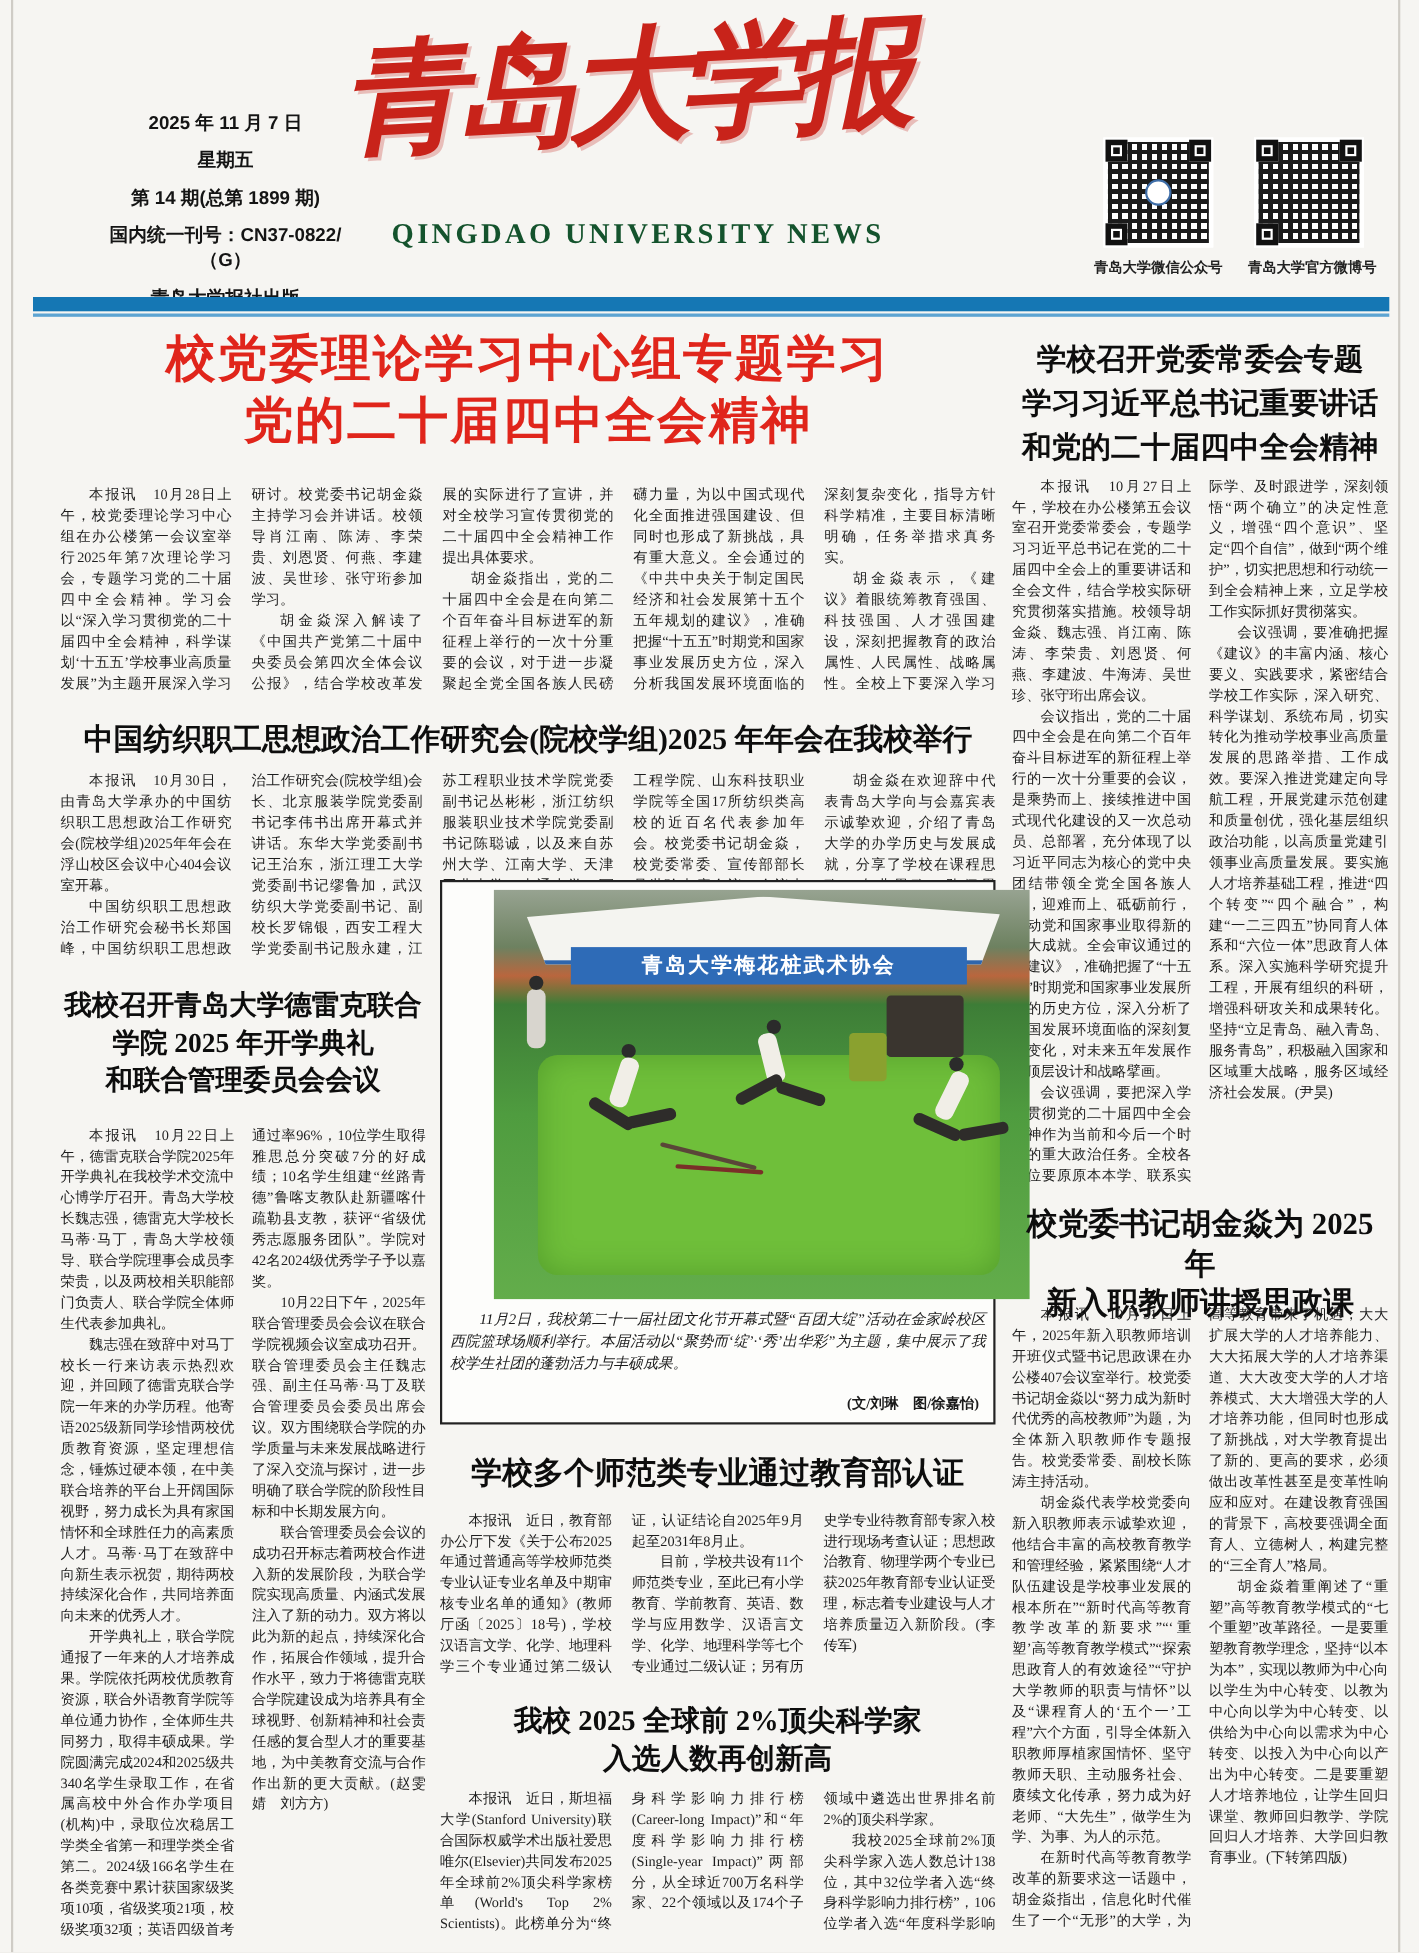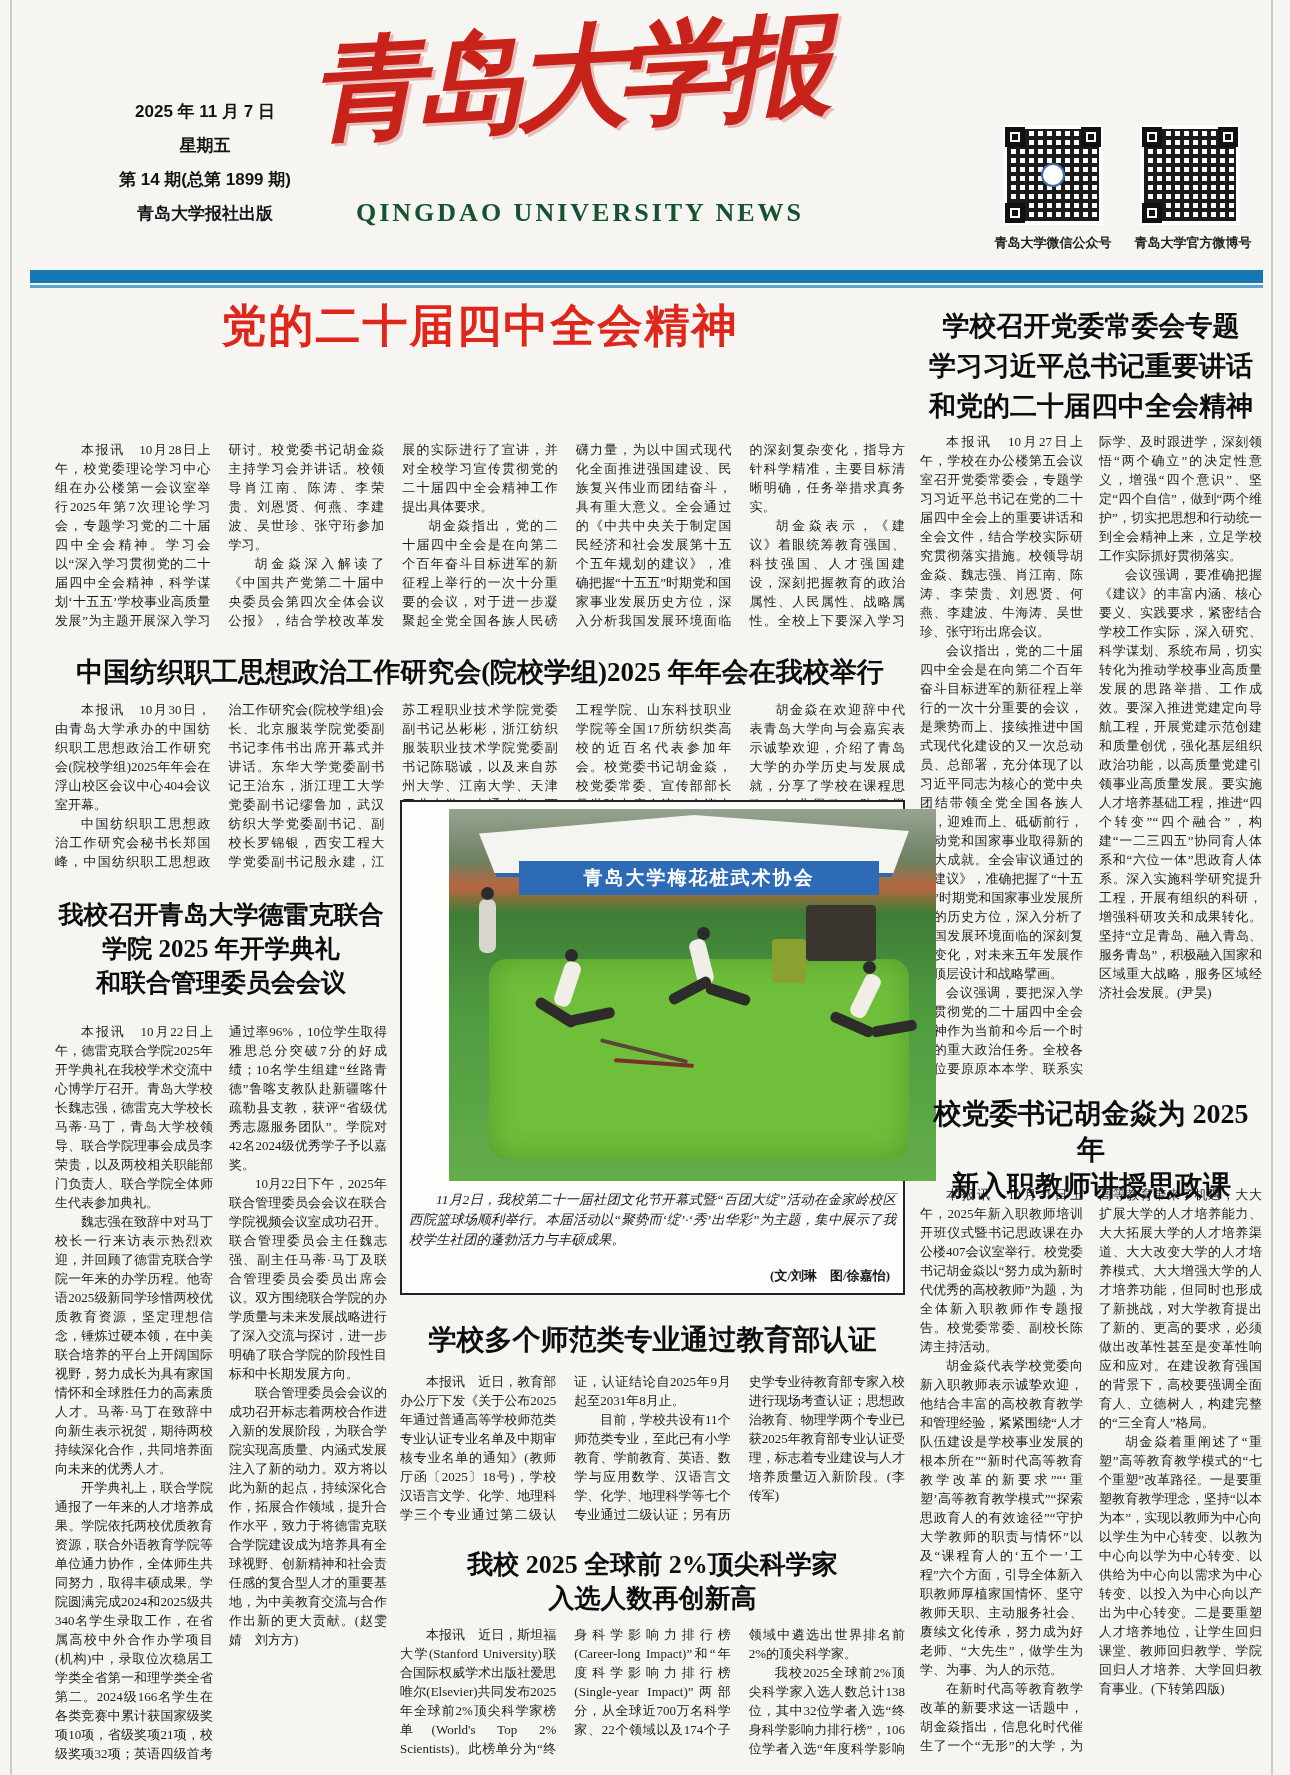--- a/index.html
+++ b/index.html
@@ -66,20 +66,21 @@
 <body>
 
 <div class="page">
   <div class="edge" style="left:10px;"></div>
   <div class="edge" style="left:1271px;"></div>
 
   <div class="abs mh-info">
     <div>2025 年 11 月 7 日</div>
     <div>星期五</div>
     <div>第 14 期(总第 1899 期)</div>
+    <div>国内统一刊号：CN37-0822/（G）</div>
     <div>青岛大学报社出版</div>
   </div>
 
   <div class="abs brush">青岛大学报</div>
   <div class="abs en-name">QINGDAO UNIVERSITY NEWS</div>
 
   <div class="qr" style="left:1003px;top:125px;">
     <span class="f f1">
         <i></i>
       </span>
@@ -102,26 +103,27 @@
         <i></i>
       </span>
   </div>
   <div class="qr-label" style="left:978px;top:234px;">青岛大学微信公众号</div>
   <div class="qr-label" style="left:1118px;top:234px;">青岛大学官方微博号</div>
 
   <div class="abs bluebar"></div>
   <div class="abs bluebar2"></div>
 
   <div class="abs hl-red" style="left:55px;top:298px;width:850px;font-size:45px;line-height:56px;">
+    <div>校党委理论学习中心组专题学习</div>
     <div>党的二十届四中全会精神</div>
   </div>
   <div class="abs bt c5" style="left:55px;top:440px;width:850px;height:208px;">
       <p>本报讯　10月28日上午，校党委理论学习中心组在办公楼第一会议室举行2025年第7次理论学习会，专题学习党的二十届四中全会精神。学习会以“深入学习贯彻党的二十届四中全会精神，科学谋划‘十五五’学校事业高质量发展”为主题开展深入学习研讨。校党委书记胡金焱主持学习会并讲话。校领导肖江南、陈涛、李荣贵、刘恩贤、何燕、李建波、吴世珍、张守珩参加学习。</p>
       <p>胡金焱深入解读了《中国共产党第二十届中央委员会第四次全体会议公报》，结合学校改革发展的实际进行了宣讲，并对全校学习宣传贯彻党的二十届四中全会精神工作提出具体要求。</p>
-      <p>胡金焱指出，党的二十届四中全会是在向第二个百年奋斗目标进军的新征程上举行的一次十分重要的会议，对于进一步凝聚起全党全国各族人民磅礴力量，为以中国式现代化全面推进强国建设、民族复兴伟业而团结奋斗，具有重大意义。全会通过的《中共中央关于制定国民经济和社会发展第十五个五年规划的建议》，准确把握“十五五”时期党和国家事业发展历史方位，深入分析我国发展环境面临的深刻复杂变化，指导方针科学精准，主要目标清晰明确，任务举措求真务实。</p>
+      <p>胡金焱指出，党的二十届四中全会是在向第二个百年奋斗目标进军的新征程上举行的一次十分重要的会议，对于进一步凝聚起全党全国各族人民磅礴力量，为以中国式现代化全面推进强国建设、但同时也形成了新挑战，具有重大意义。全会通过的《中共中央关于制定国民经济和社会发展第十五个五年规划的建议》，准确把握“十五五”时期党和国家事业发展历史方位，深入分析我国发展环境面临的深刻复杂变化，指导方针科学精准，主要目标清晰明确，任务举措求真务实。</p>
       <p>胡金焱表示，《建议》着眼统筹教育强国、科技强国、人才强国建设，深刻把握教育的政治属性、人民属性、战略属性。全校上下要深入学习领会全会重要精神，切实提高政治站位，勇于担当，主动作为，结合学校实际认真抓好贯彻落实。(下转第四版)</p>
     </div>
 
   <div class="abs hl" style="left:920px;top:306px;width:342px;font-size:27px;line-height:40px;">
     <div>学校召开党委常委会专题</div>
     <div>学习习近平总书记重要讲话</div>
     <div>和党的二十届四中全会精神</div>
   </div>
   <div class="abs bt c2" style="left:920px;top:432px;width:342px;height:650px;">
       <p>本报讯　10月27日上午，学校在办公楼第五会议室召开党委常委会，专题学习习近平总书记在党的二十届四中全会上的重要讲话和全会文件，结合学校实际研究贯彻落实措施。校领导胡金焱、魏志强、肖江南、陈涛、李荣贵、刘恩贤、何燕、李建波、牛海涛、吴世珍、张守珩出席会议。</p>

